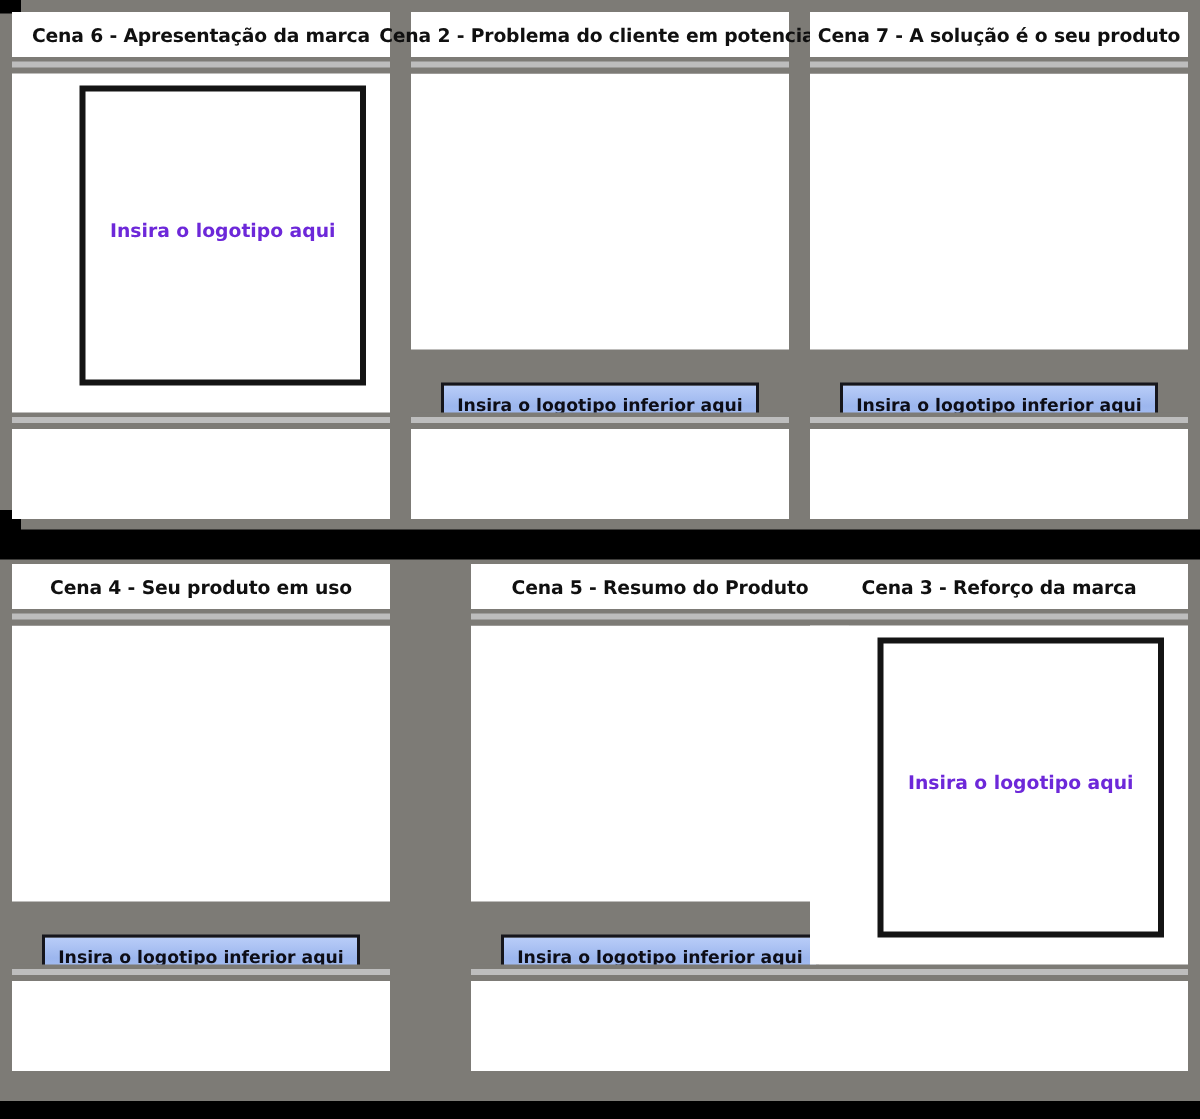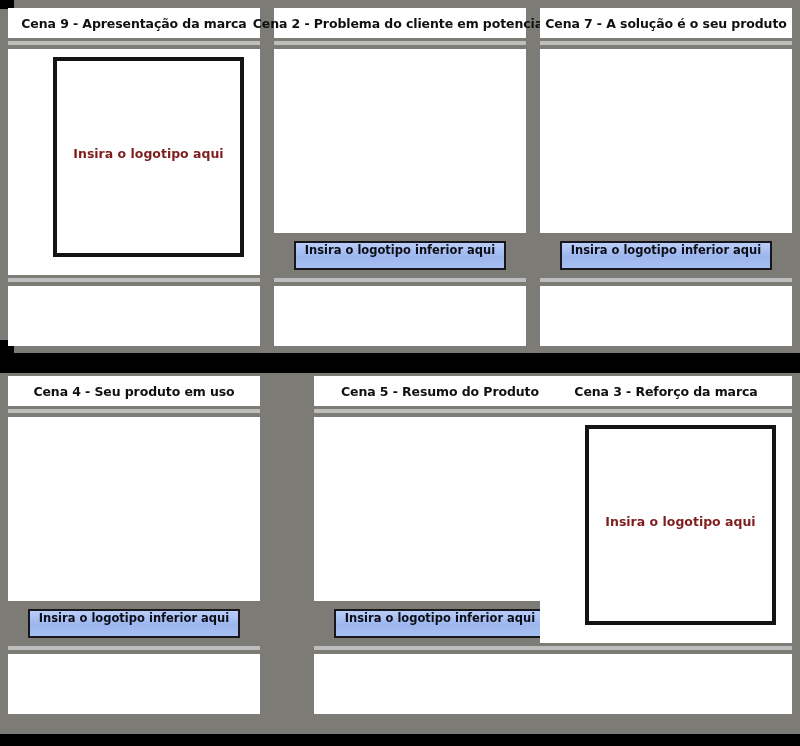--- a/index.html
+++ b/index.html
@@ -53,32 +53,32 @@
   
   .logo-box{
     position:absolute;
     left:45px;top:8px;
     width:183px;height:192px;
     border:4px solid #141414;
     background:#ffffff;
     display:flex;align-items:center;justify-content:center;
   }
   .logo-box .logo-text{
-    font-weight:bold;font-size:12.5px;color:#7f1d1d;
+    font-weight:bold;font-size:12.5px;color:#6d28d9;
     transform:translateY(-4px);
   }
 
   
   .bottom-logo{
     position:absolute;
     left:20px;right:20px;
-    top:192px;height:29px;
+    top:206px;height:29px;
     background:linear-gradient(180deg,#b9cdf8 0%,#9cb6ee 55%,#a8c0f2 100%);
     border:2px solid #16161c;
-    display:flex;align-items:flex-start;justify-content:center;
+    display:flex;align-items:center;justify-content:center;
     box-sizing:border-box;
   }
   .bottom-logo .bl-text{
     font-weight:bold;font-size:11.5px;color:#0d0d16;
     white-space:nowrap;
   }
 
   
   .scene-foot-divider{height:11px;background:#7d7b76;padding-top:3px;box-sizing:border-box;}
   .scene-foot-divider .hl{height:4px;background:#bdbdbd;}
@@ -90,21 +90,21 @@
 <body>
 
 <div class="board">
 
   <div class="corner-black"></div>
   <div class="row-gap-black" style="top:353px;"></div>
   <div class="bottom-black"></div>
   <div class="left-black-stub" style="left:0;top:340px;height:14px;"></div>
 
   <div class="scene" style="left:8px;top:8px;">
-    <div class="scene-title">Cena 9 - Apresentação da marca</div>
+    <div class="scene-title">Cena 6 - Apresentação da marca</div>
     <div class="title-divider">
         <div class="hl"></div>
       </div>
     <div class="scene-body">
       <div class="logo-box">
         <span class="logo-text">Insira o logotipo aqui</span>
       </div>
     </div>
     <div class="scene-foot-divider">
         <div class="hl"></div>

